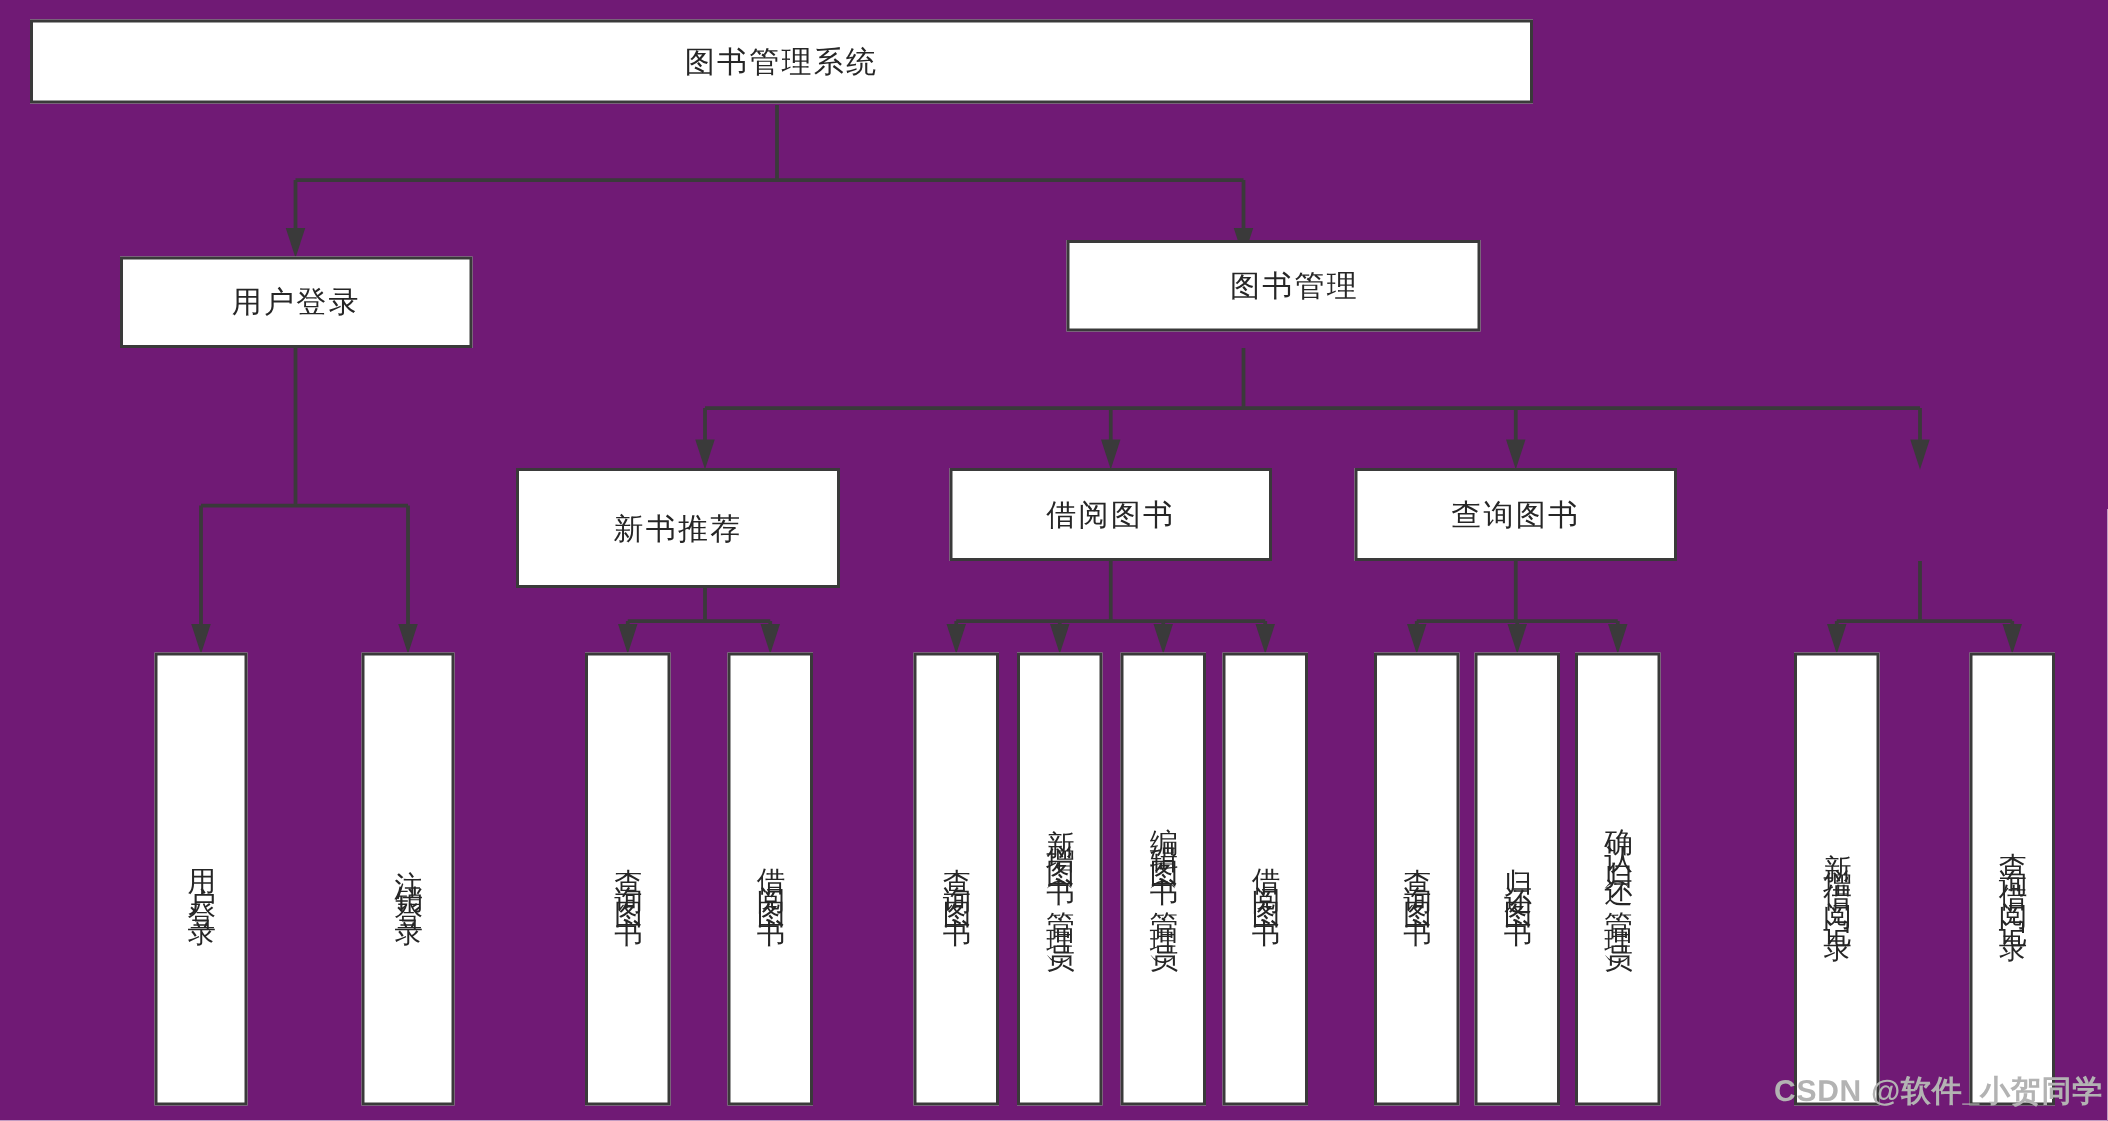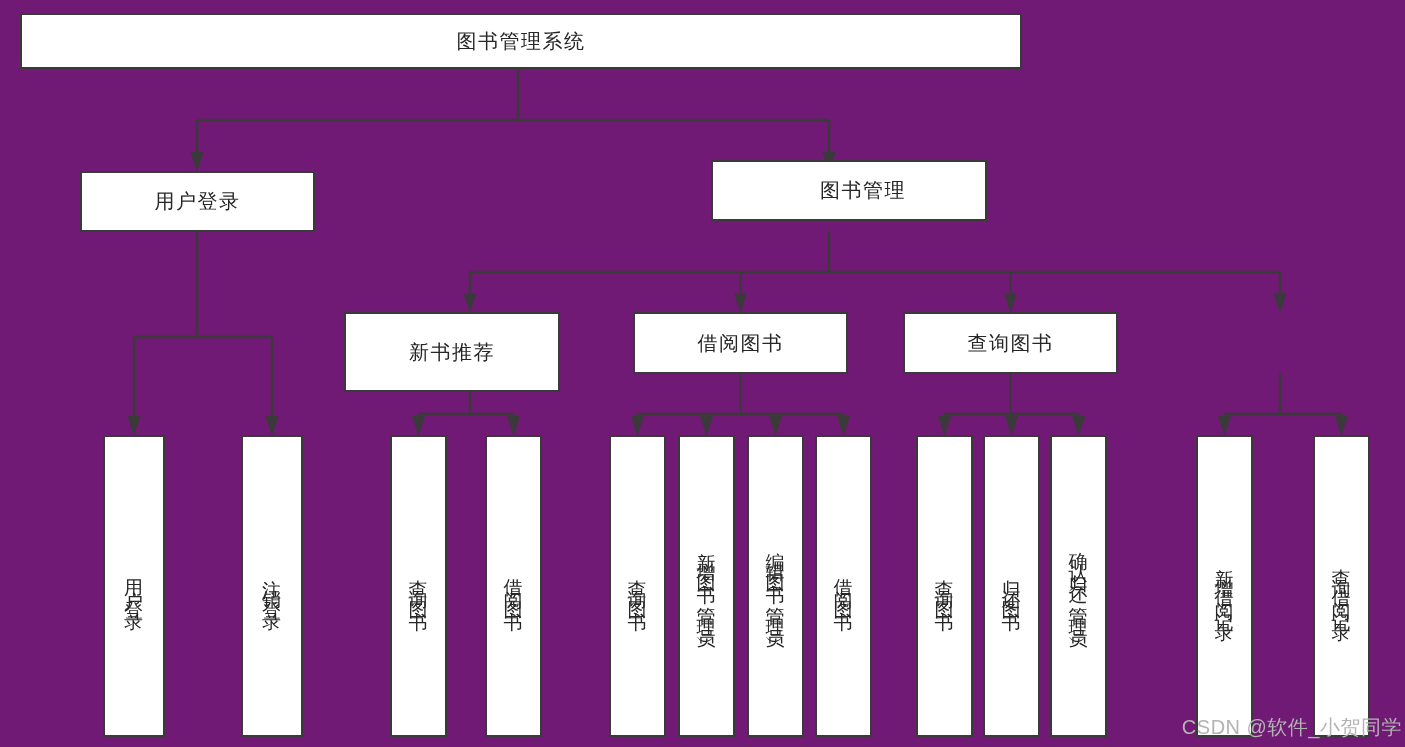--- a/index.html
+++ b/index.html
@@ -56,20 +56,21 @@
     white-space: nowrap;
   }
   .watermark {
     position: absolute;
     right: 3px;
     bottom: 6px;
     font-size: 20px;
     color: #b3b3b3;
     letter-spacing: 0.5px;
     z-index: 5;
+    font-weight: bold;
   }
   
   .n-root { left: 20px;  top: 13px;  width: 1002px; height: 56px; }
   .n-l2a  { left: 80px;  top: 171px; width: 235px;  height: 61px; }
   .n-l2b  { left: 711px; top: 160px; width: 276px;  height: 61px; padding-left: 28px; }
   .n-l3a  { left: 344px; top: 312px; width: 216px;  height: 80px; }
   .n-l3b  { left: 633px; top: 312px; width: 215px;  height: 62px; }
   .n-l3c  { left: 903px; top: 312px; width: 215px;  height: 62px; }
   .n-l3d  { left: 1173px;top: 312px; width: 214px;  height: 62px; }
   .lf-0  { left: 103px;  width: 62px; }

